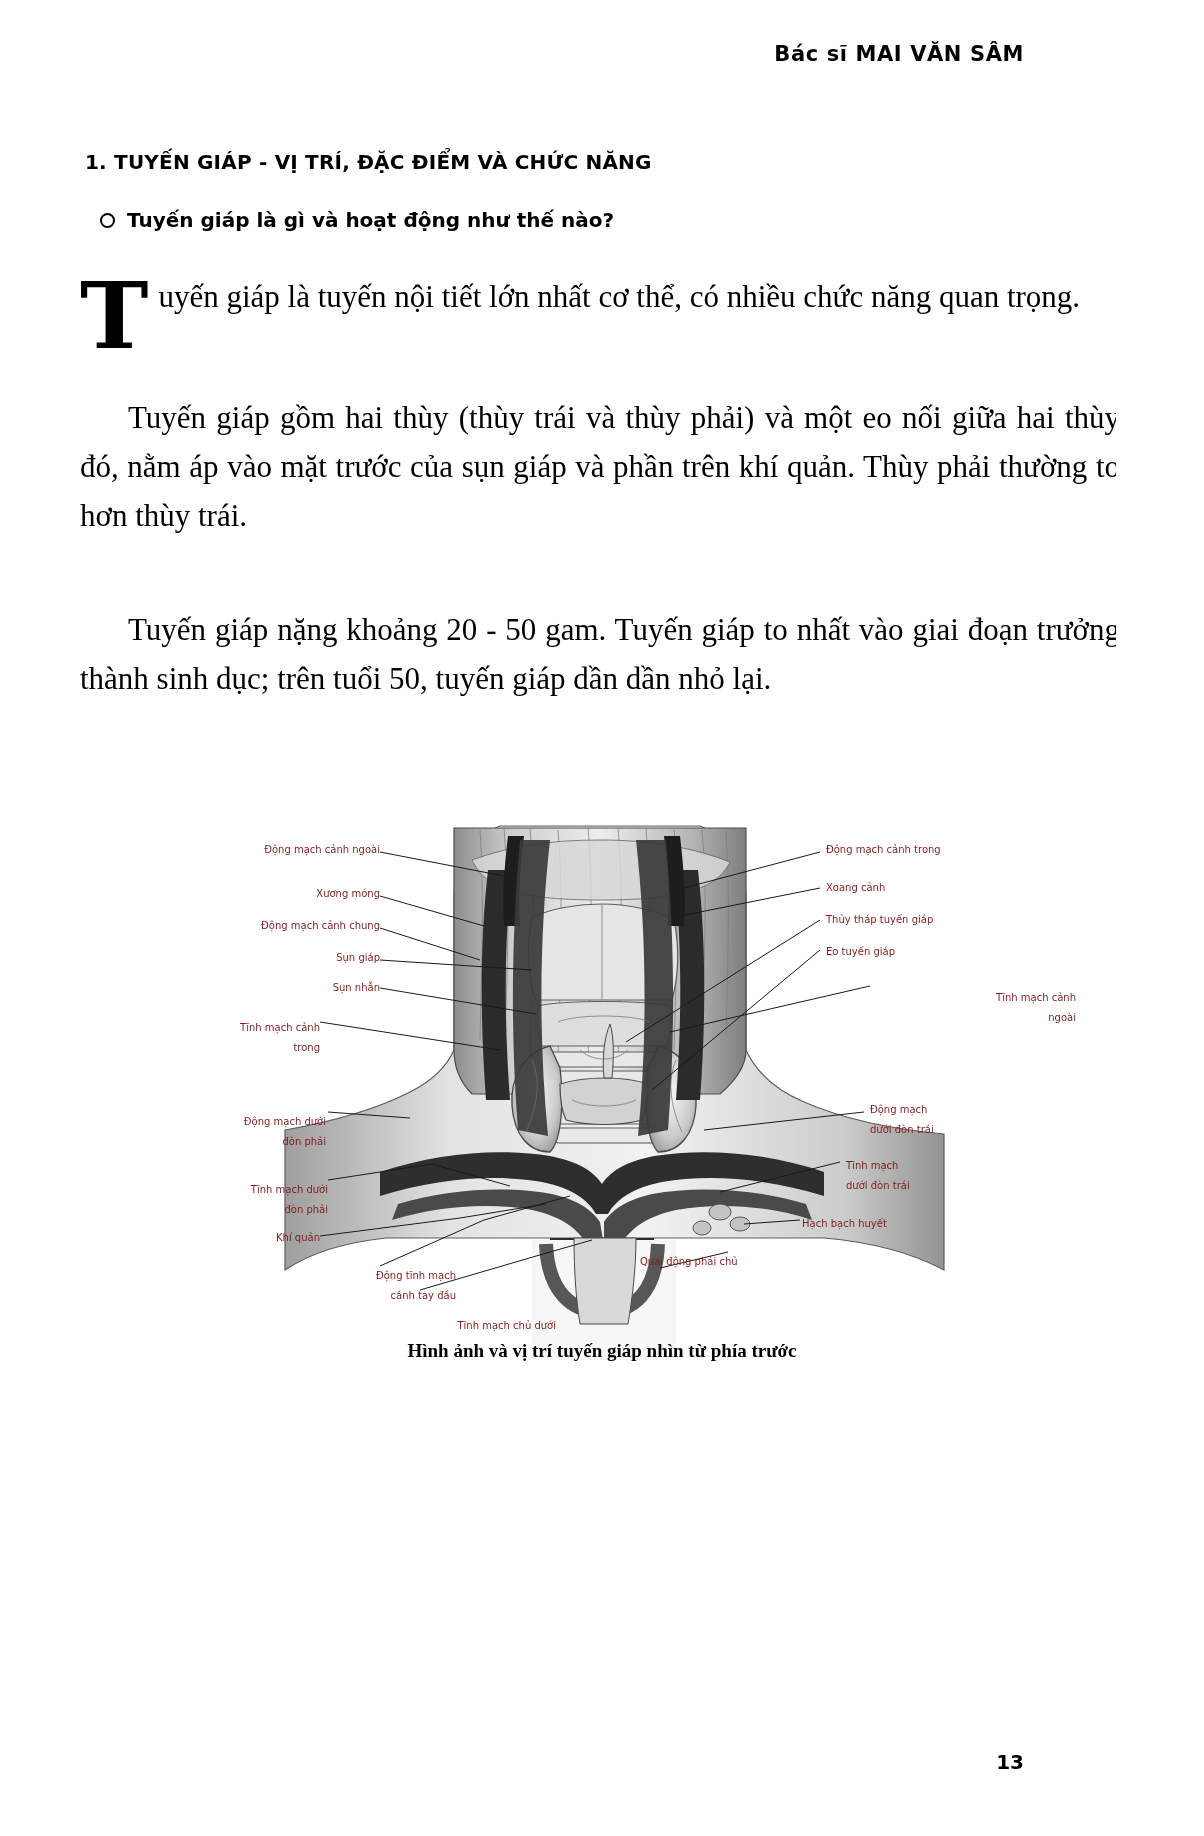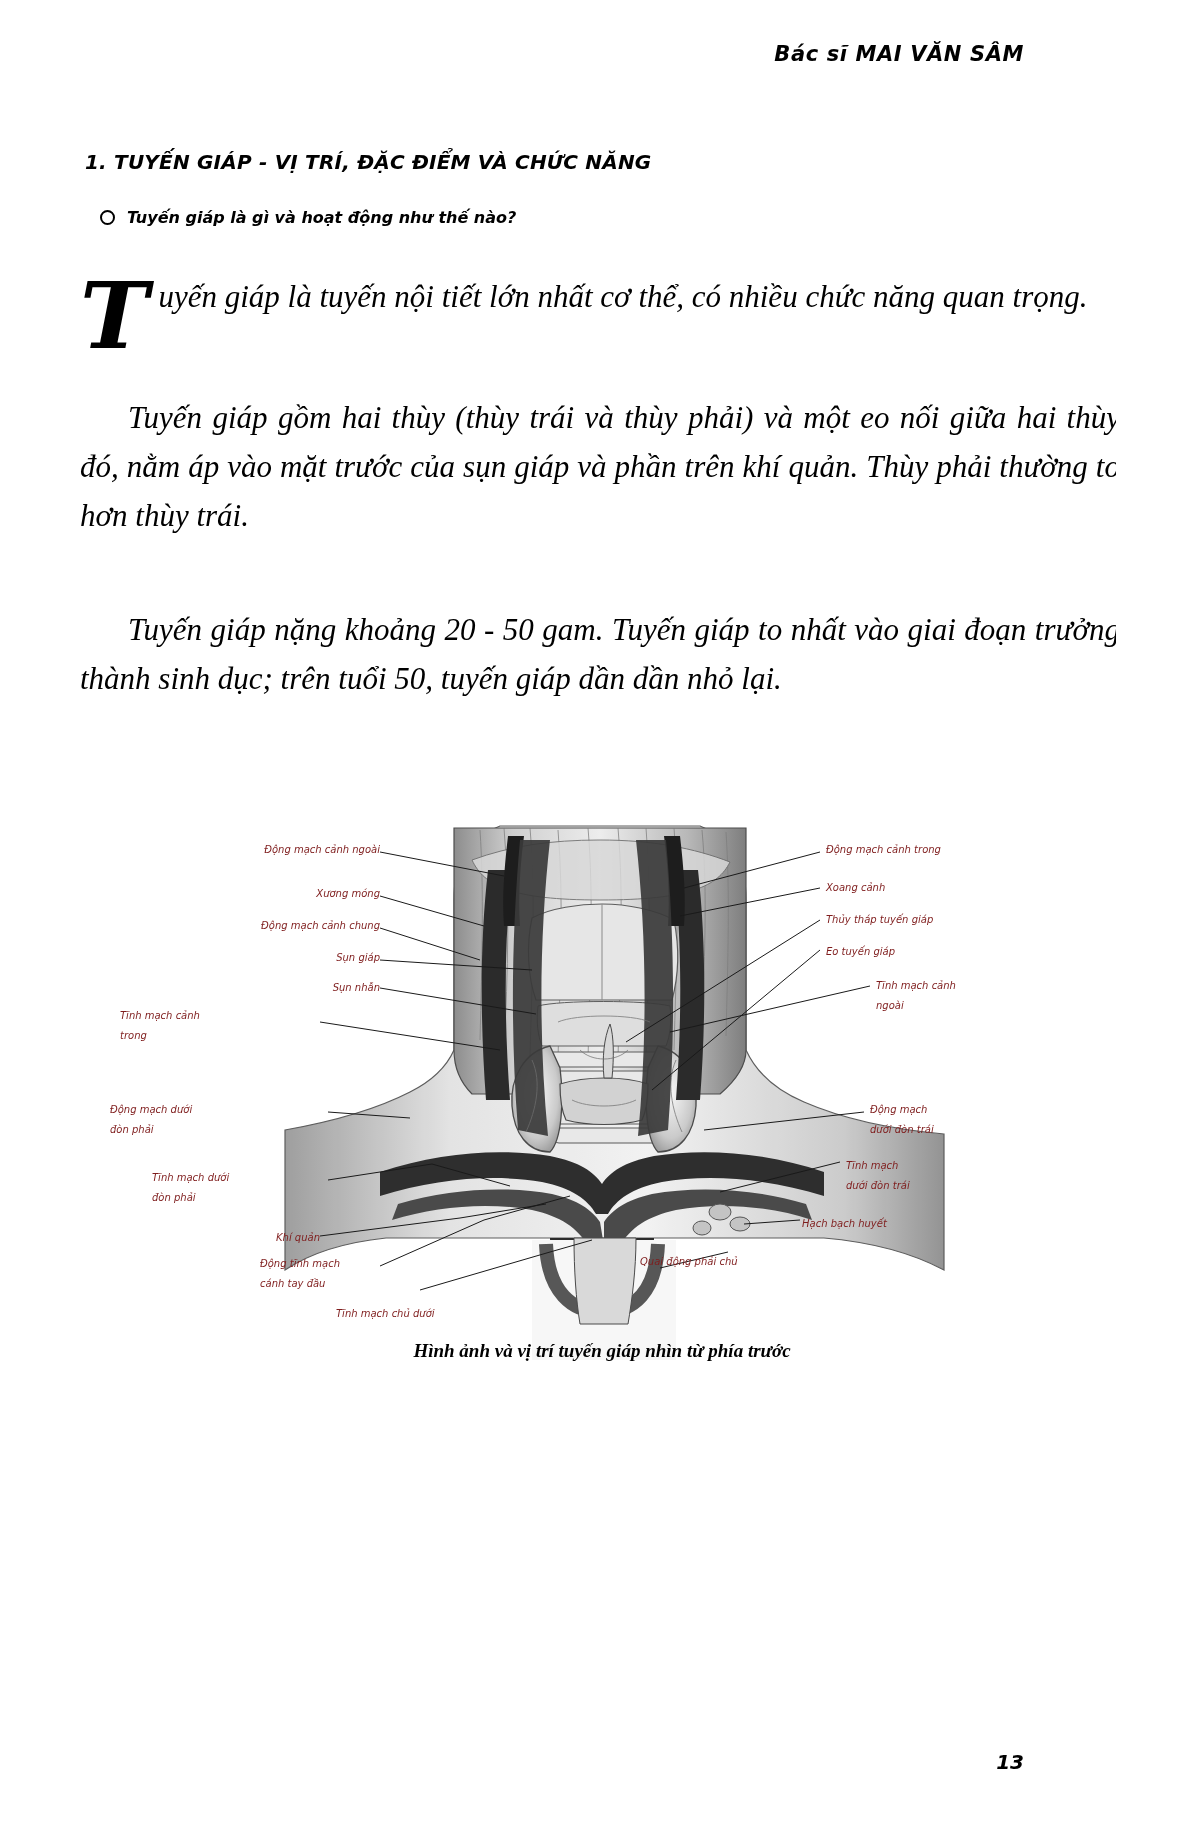--- a/index.html
+++ b/index.html
@@ -8,21 +8,20 @@
     background: #ffffff;
   }
   .page {
     position: relative;
     width: 1116px;
     height: 1836px;
     background: #ffffff;
     overflow: hidden;
     font-family: "Liberation Serif", serif;
     color: #000000;
-    font-style: italic;
   }
 
   
   .running-head {
     position: absolute;
     top: 42px;
     right: 92px;
     font-family: "DejaVu Sans", sans-serif;
     font-weight: bold;
     font-size: 21px;
@@ -39,21 +38,21 @@
     font-weight: bold;
     font-size: 20px;
     letter-spacing: 0.2px;
   }
   .sub-heading {
     position: absolute;
     top: 208px;
     left: 100px;
     font-family: "DejaVu Sans", sans-serif;
     font-weight: bold;
-    font-size: 16px;
+    font-size: 20px;
     display: flex;
     align-items: center;
     gap: 12px;
   }
   .bullet-circle {
     display: inline-block;
     width: 15px;
     height: 15px;
     border: 2.5px solid #000;
     border-radius: 50%;
@@ -95,21 +94,21 @@
   .fig-label {
     position: absolute;
     font-family: "DejaVu Sans", sans-serif;
     font-size: 10px;
     line-height: 20px;
     color: #7f1d1d;
     white-space: pre-line;
   }
   .fig-label.r { text-align: right; }
   .fig-label.l { text-align: left; }
-  .fig-label.c { text-align: left; }
+  .fig-label.c { text-align: right; margin-top: 12px; }
 
   .caption {
     position: absolute;
     top: 1340px;
     left: 0;
     width: 1204px;
     text-align: center;
     font-family: "Liberation Serif", serif;
     font-weight: bold;
     font-size: 19px;

